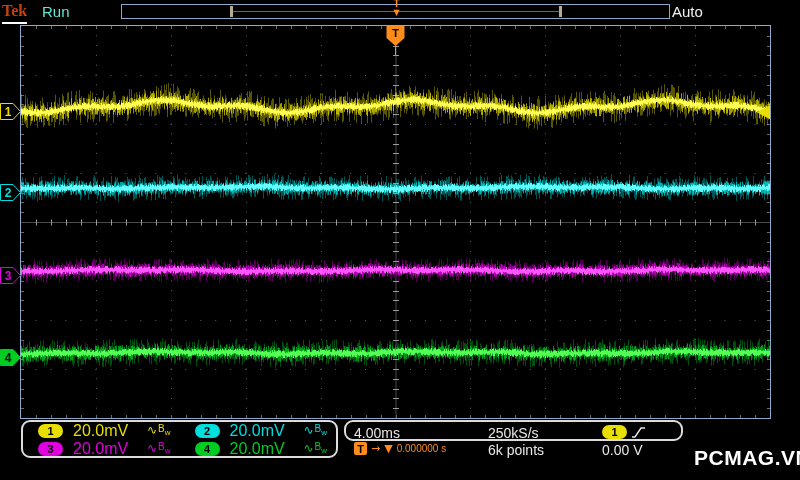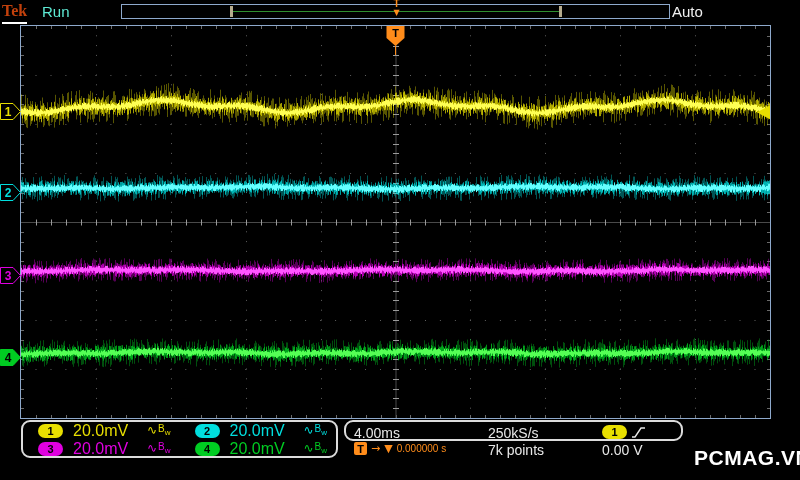--- a/index.html
+++ b/index.html
@@ -166,18 +166,18 @@
       <svg width="15" height="13">
         <path d="M1,11 h3 l6,-9 h4" fill="none" stroke="#e8e8e8" stroke-width="1.4"></path>
       </svg>
     </span>
     <span class="cell r2 c1" id="trig-pos-cell" style="color: rgb(255, 140, 26);">
       <span class="tbadge" id="trig-t-badge" style="background: rgb(255, 140, 26);">T</span>
       <span class="or-ar">→</span>
       <span class="or-ar">▼</span>
       <span class="or-txt">0.000000 s</span>
     </span>
-    <span class="cell r2 c2">7k points</span>
+    <span class="cell r2 c2">6k points</span>
     <span class="cell r2 c3">0.00 V</span>
   </div>
 
   <div class="watermark">PCMAG.VN</div>
 </div>
 
 </body></html>

